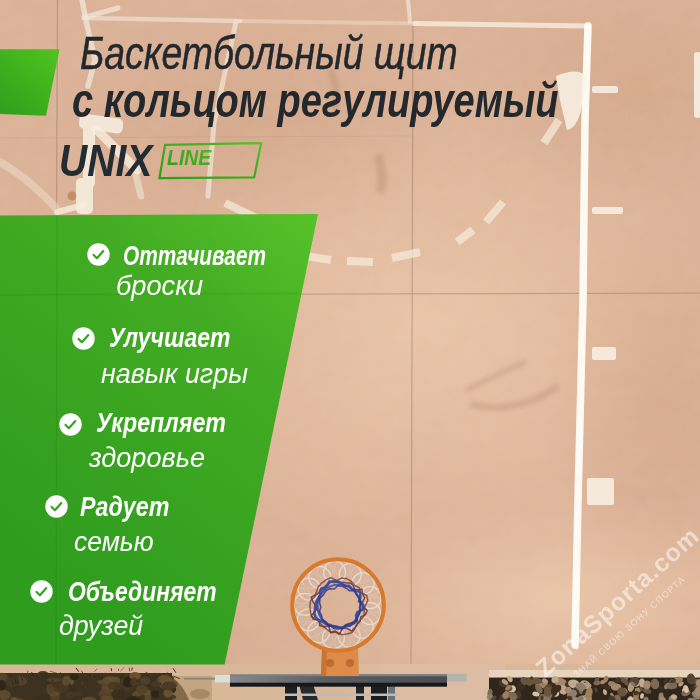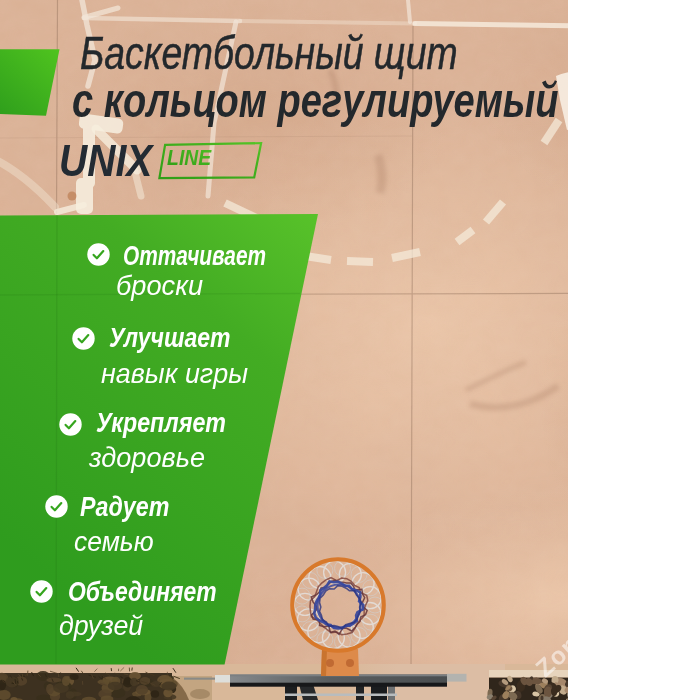--- a/index.html
+++ b/index.html
@@ -1,15 +1,15 @@
 <!DOCTYPE html>
 <html><head><meta charset="utf-8">
 <style>
 html,body{margin:0;padding:0;}
-#page{position:relative;width:568px;height:700px;overflow:hidden;background:#dcb296;font-family:"Liberation Sans",sans-serif;}
+#page{position:relative;width:700px;height:700px;overflow:hidden;background:#dcb296;font-family:"Liberation Sans",sans-serif;}
 #page div{position:absolute;}
 .hl{white-space:nowrap;font-style:italic;color:#23282c;transform-origin:0 0;line-height:1;}
 #h1{-webkit-text-stroke:0.5px #23282c;}
 .cb{white-space:nowrap;font-style:italic;font-weight:bold;color:#fff;font-size:28px;line-height:1;transform-origin:0 0;}
 .cr{white-space:nowrap;font-style:italic;color:#fff;font-size:28px;line-height:1;transform-origin:0 0;}
 .ic{width:23px;height:23px;}
 </style></head>
 <body>
 <div id="page">
 

